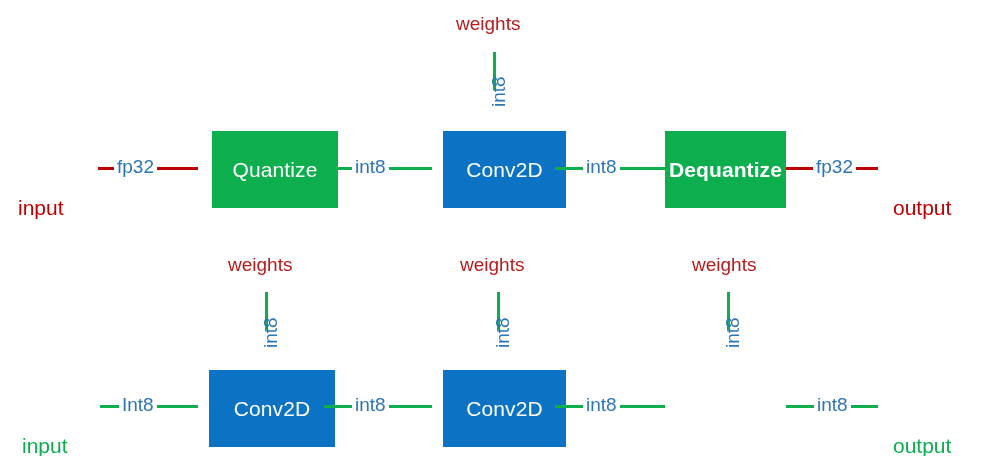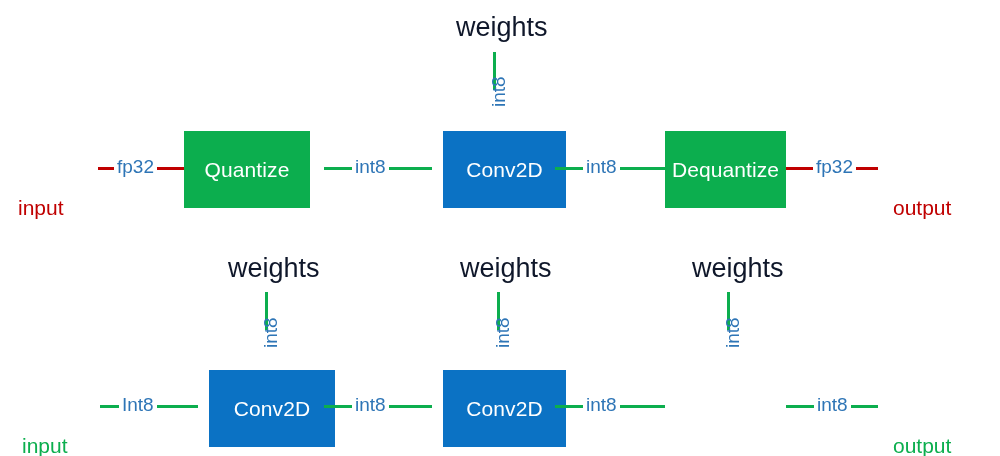--- a/index.html
+++ b/index.html
@@ -63,23 +63,23 @@
   .endpoint-label {
     position: absolute;
     font-size: 21px;
     line-height: 1;
     white-space: nowrap;
     margin-top: 40px;
   }
 
   .weights-label {
     position: absolute;
-    font-size: 27px;
+    font-size: 19px;
     line-height: 1;
-    color: #0f172a;
+    color: #b91c1c;
     white-space: nowrap;
   }
 
   .vert-label {
     position: absolute;
     font-size: 19px;
     line-height: 1;
     color: #2E75B6;
     white-space: nowrap;
     transform: rotate(-90deg);
@@ -93,35 +93,35 @@
 
   <div class="weights-label" style="left:456px; top:14px;">weights</div>
   <div class="line-v green-stroke" style="left:493px; top:52px; height:38px;"></div>
   <div class="vert-label" style="left:489px; top:107px;">int8</div>
 
   <div class="endpoint-label lbl-red" style="left:18px; top:157px;">input</div>
 
   <div class="line-h red-stroke" style="left:98px; top:167px; width:100px;"></div>
   <div class="edge-label lbl-blue" style="left:114px; top:157px;">fp32</div>
 
-  <div class="node green" style="left:184px; top:131px; width:126px; height:77px;">
+  <div class="node green" style="left:212px; top:131px; width:126px; height:77px;">
     <span>Quantize</span>
   </div>
 
   <div class="line-h green-stroke" style="left:324px; top:167px; width:108px;"></div>
   <div class="edge-label lbl-blue" style="left:352px; top:157px;">int8</div>
 
   <div class="node blue" style="left:432px; top:131px; width:123px; height:77px;">
     <span>Conv2D</span>
   </div>
 
   <div class="line-h green-stroke" style="left:555px; top:167px; width:110px;"></div>
   <div class="edge-label lbl-blue" style="left:583px; top:157px;">int8</div>
 
-  <div class="node green" style="left:665px; top:131px; width:121px; height:77px;">
+  <div class="node green" style="left:665px; top:131px; width:121px; height:77px;font-weight:bold;">
     <span>Dequantize</span>
   </div>
 
   <div class="line-h red-stroke" style="left:786px; top:167px; width:92px;"></div>
   <div class="edge-label lbl-blue" style="left:813px; top:157px;">fp32</div>
 
   <div class="endpoint-label lbl-red" style="left:893px; top:157px;">output</div>
 
   <div class="weights-label" style="left:228px; top:255px;">weights</div>
   <div class="line-v green-stroke" style="left:265px; top:292px; height:38px;"></div>

